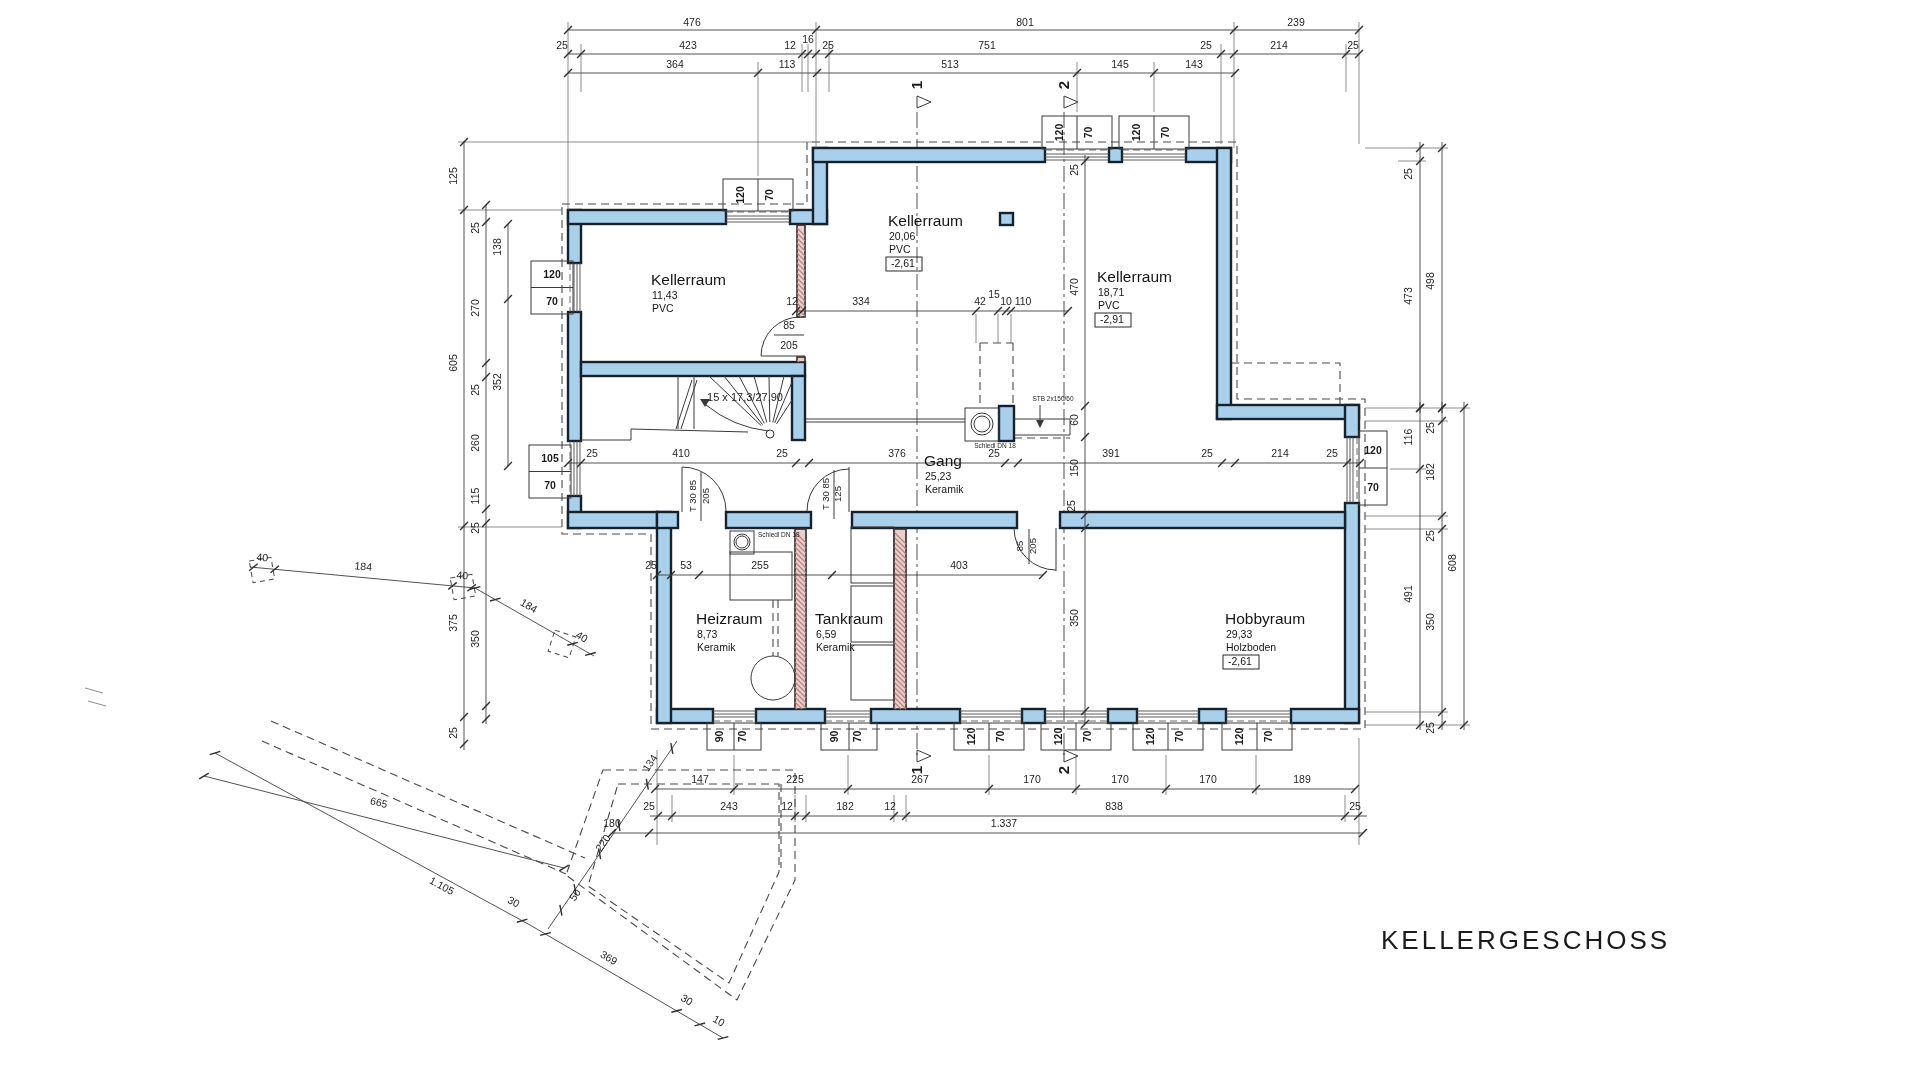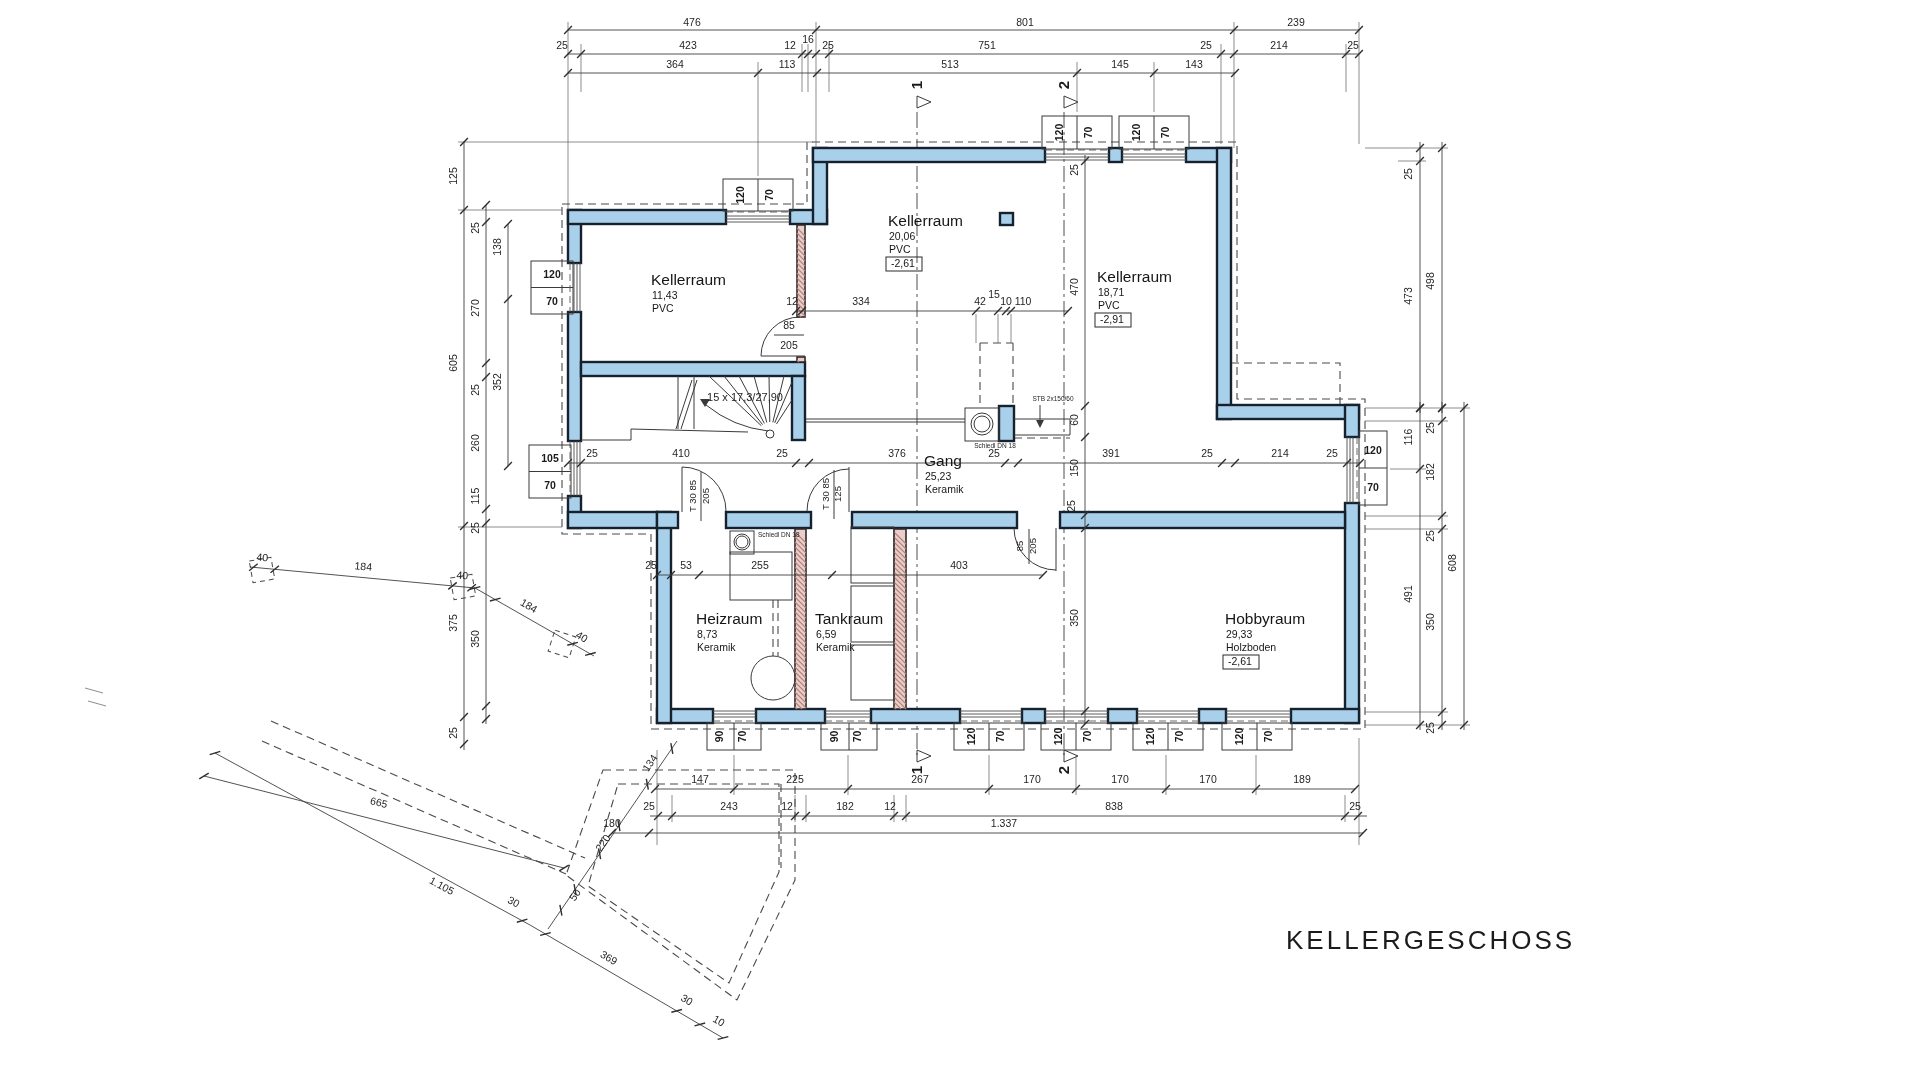--- a/index.html
+++ b/index.html
@@ -16,21 +16,21 @@
   .dim{fill:none;stroke:#3f3f3f;stroke-width:0.9;}
   .ext{fill:none;stroke:#5c5c5c;stroke-width:0.7;}
   .dash{fill:none;stroke:#4a4a4a;stroke-width:1.1;stroke-dasharray:8 5;}
   .dashsq{fill:none;stroke:#4a4a4a;stroke-width:1;stroke-dasharray:5 4;}
   .ddot{fill:none;stroke:#3a3a3a;stroke-width:0.9;stroke-dasharray:16 4 3 4;}
   .tick{stroke:#2e2e2e;stroke-width:1.4;}
   text.dim{fill:#1f1f1f;stroke:none;font-family:"Liberation Sans",sans-serif;}
   text.dimb{fill:#1a1a1a;stroke:none;font-weight:bold;font-family:"Liberation Sans",sans-serif;}
   text.room-name{fill:#161616;stroke:none;font-family:"Liberation Sans",sans-serif;}
   .lvlbox{fill:none;stroke:#2a2a2a;stroke-width:1;}
-  #title{position:absolute;left:1286px;top:925px;font-size:26px;letter-spacing:3px;
+  #title{position:absolute;left:1381px;top:925px;font-size:26px;letter-spacing:3px;
          color:#1b1b1b;font-family:"Liberation Sans",sans-serif;}
 </style>
 </head>
 <body>
 
 <div id="page">
   <svg id="plan" width="1920" height="1080" viewBox="0 0 1920 1080">
       <path d="M 562,204 H 807 V 142 H 1237 V 399 H 1365 V 729 H 651 V 534 H 562 Z" class="dash"></path>
       <path d="M 1231,363 H 1340 V 404" class="dash"></path>
       <path d="M 603,770 L 795,770 L 795,880 L 737,1000 L 566,875 Z" class="dash"></path>

